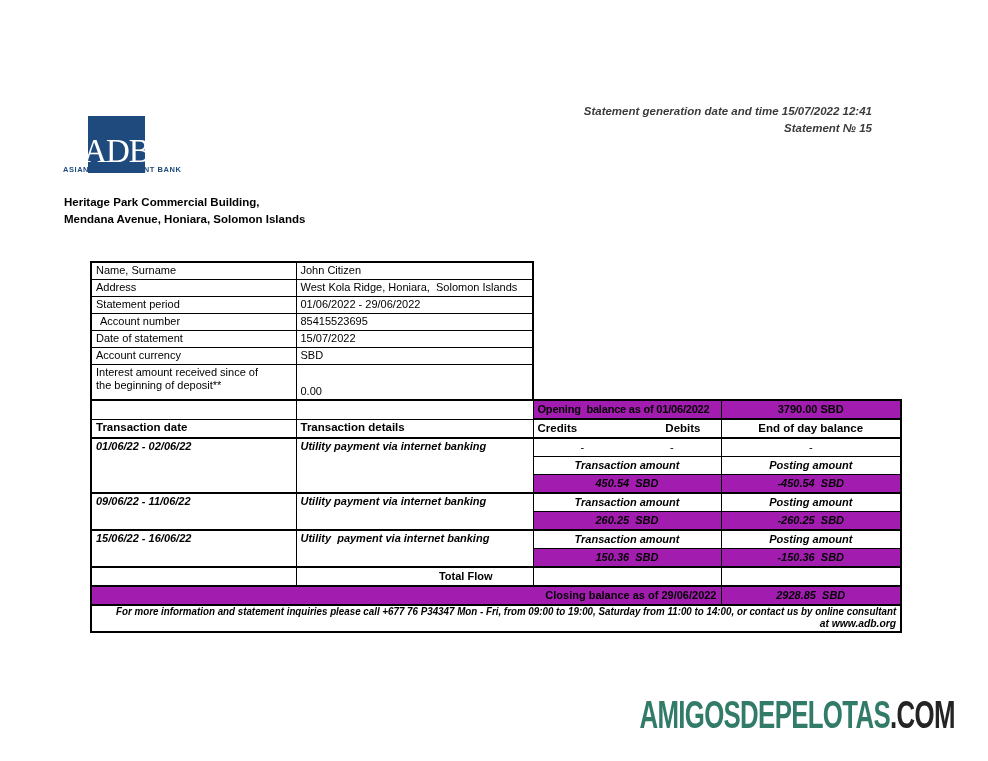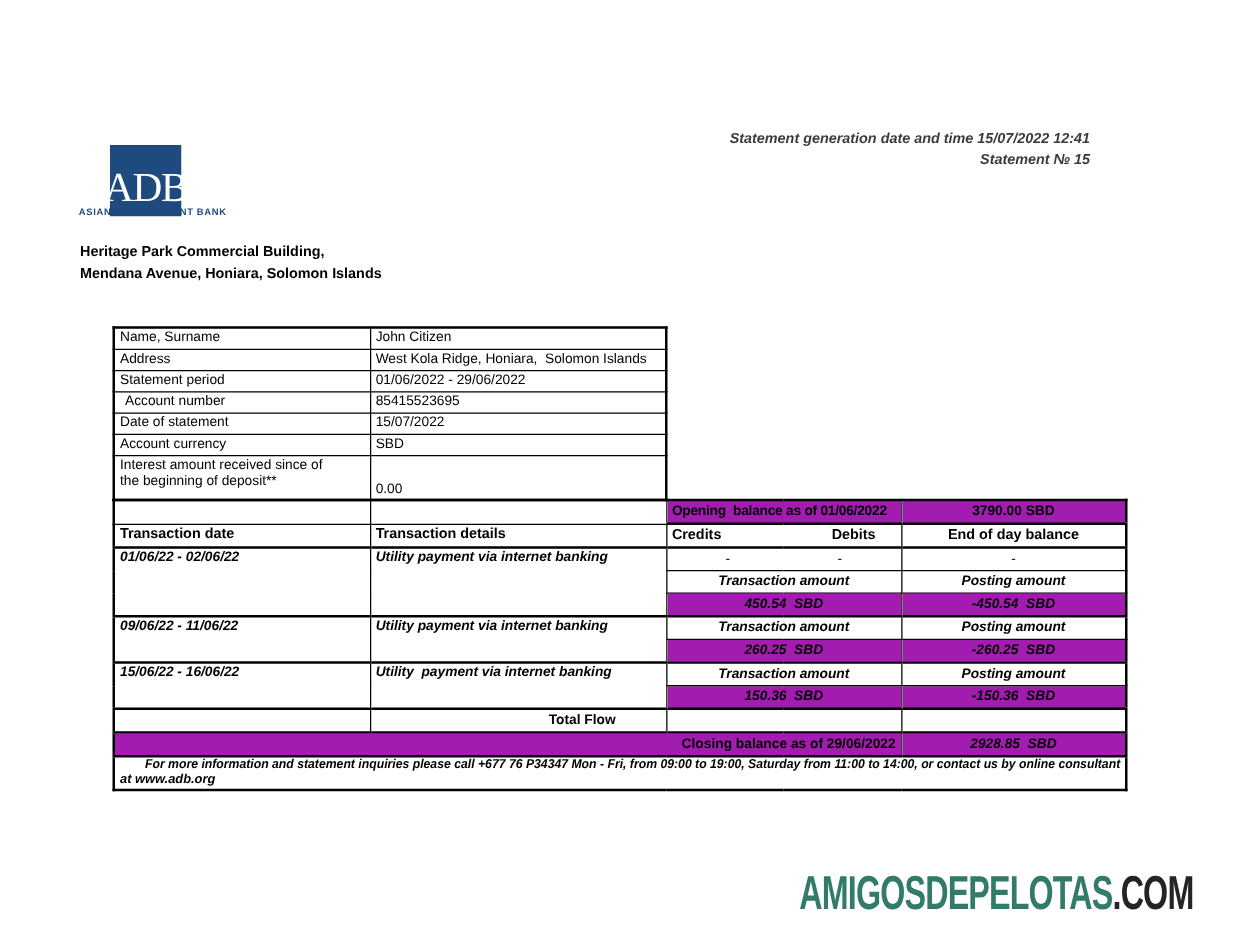--- a/index.html
+++ b/index.html
@@ -60,21 +60,21 @@
   .open-label { font-weight:bold; white-space:pre; letter-spacing:-0.2px; }
   .hdr-flex { }
   .hdr-flex .flexwrap { display:flex; justify-content:space-between; padding-right:16px; font-weight:bold; font-size:11.5px; }
   .hdr { font-weight:bold; font-size:11.5px; }
   .cell-top { vertical-align:top; padding-top:1px; white-space:pre; }
   .dash-pair { display:flex; }
   .dash-pair span { flex:1; text-align:center; }
   .amt { white-space:pre; text-align:center; font-weight:bold; font-style:italic; }
   .total-flow { font-weight:bold; text-align:right; padding-right:40px;margin-top:40px; }
   .closing-label { font-weight:bold; text-align:right; padding-right:4px; }
-  .footnote-cell { height:34px; text-align:left; }
+  .footnote-cell { height:34px; text-align:right; }
   .footnote-cell .l1 { font-weight:bold; font-style:italic; font-size:10.3px; transform:scaleX(0.95); transform-origin:50% 50%; white-space:nowrap; }
   .footnote-cell .l2 { font-weight:bold; font-style:italic; font-size:10.3px; }
 
   
   .watermark {
     position:absolute; top:697px; right:33px; white-space:nowrap;
     font-weight:bold; font-size:38px; line-height:36px; letter-spacing:-1px;
     transform:scaleX(0.68); transform-origin:100% 50%;
   }
   .watermark .brand { color:#327B69; }

